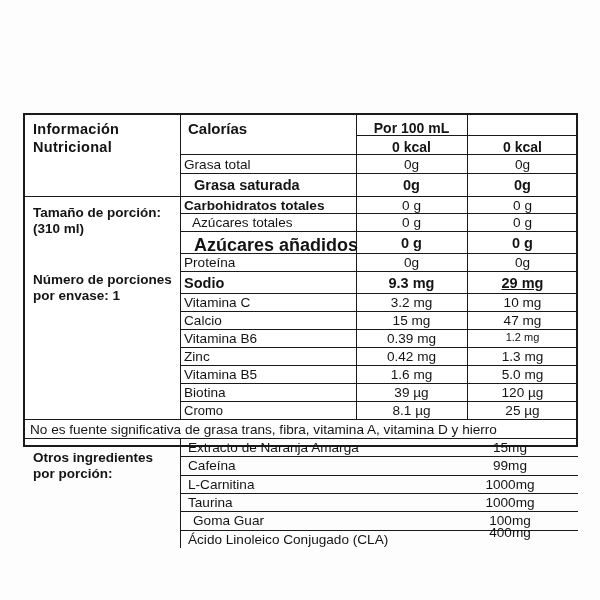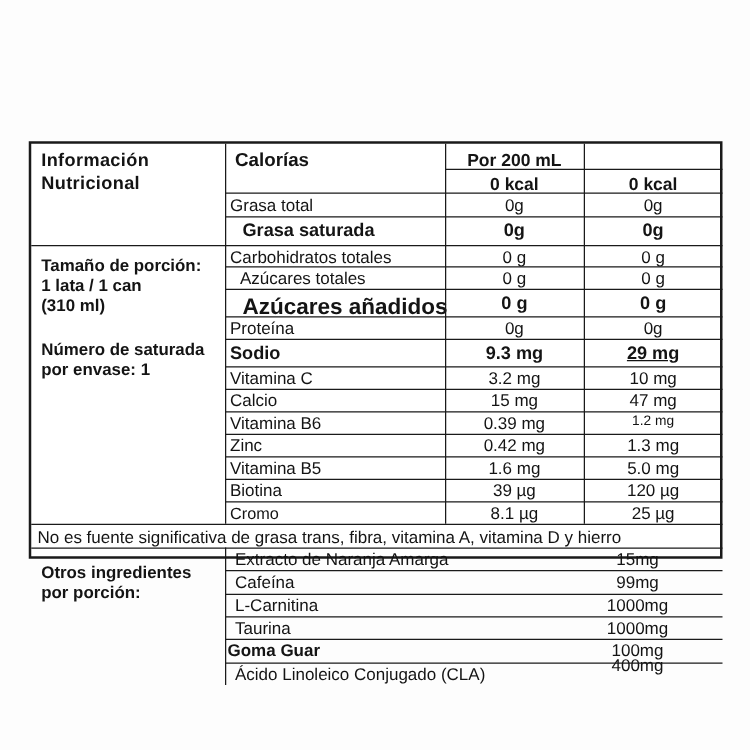--- a/index.html
+++ b/index.html
@@ -27,53 +27,52 @@
 
 <div class="label-table" id="tbl">
 
   <div class="txt left-title" style="left:8px; top:5px;">
     <div>Información</div>
     <div>Nutricional</div>
   </div>
 
   <div class="txt left-info" style="left:8px; top:90px;">
     <div>Tamaño de porción:</div>
-    <div>1 lata / 1 can</div>
     <div>(310 ml)</div>
   </div>
 
   <div class="txt left-info" style="left:8px; top:157px;">
-    <div>Número de saturada</div>
+    <div>Número de porciones</div>
     <div>por envase: 1</div>
   </div>
 
   <div class="txt left-info" style="left:8px; top:335px;">
     <div>Otros ingredientes</div>
     <div>por porción:</div>
   </div>
 
   <div class="txt bold f15" style="left:163px; top:6px;">Calorías</div>
-  <div class="txt bold f14 center" style="left:331px; width:111px; top:6px;">Por 200 mL</div>
+  <div class="txt bold f14 center" style="left:331px; width:111px; top:6px;">Por 100 mL</div>
 
   <div class="txt bold f14 center" style="left:331px; width:111px; top:25px;">0 kcal</div>
   <div class="txt bold f14 center" style="left:442px; width:111px; top:25px;">0 kcal</div>
 
   <div id="nutrient-rows">
       <div>
         <div class="txt" style="left: 159px; top: 42.7px; font-size: 13.6px;">Grasa total</div>
         <div class="txt center" style="left: 331px; width: 111px; top: 42.7px; font-size: 13.6px;">0g</div>
         <div class="txt center" style="left: 442px; width: 111px; top: 42.7px; font-size: 13.6px;">0g</div>
       </div>
       <div>
         <div class="txt bold" style="left: 169px; top: 63.25px; font-size: 14.5px;">Grasa saturada</div>
         <div class="txt center bold" style="left: 331px; width: 111px; top: 63.25px; font-size: 14.5px;">0g</div>
         <div class="txt center bold" style="left: 442px; width: 111px; top: 63.25px; font-size: 14.5px;">0g</div>
       </div>
       <div>
-        <div class="txt" style="left: 159px; top: 83.7px; font-size: 13.6px;">Carbohidratos totales</div>
+        <div class="txt" style="left: 159px; top: 83.7px; font-size: 13.6px; font-weight: bold;">Carbohidratos totales</div>
         <div class="txt center" style="left: 331px; width: 111px; top: 83.7px; font-size: 13.6px;">0 g</div>
         <div class="txt center" style="left: 442px; width: 111px; top: 83.7px; font-size: 13.6px;">0 g</div>
       </div>
       <div>
         <div class="txt" style="left: 167px; top: 101.2px; font-size: 13.6px;">Azúcares totales</div>
         <div class="txt center" style="left: 331px; width: 111px; top: 101.2px; font-size: 13.6px;">0 g</div>
         <div class="txt center" style="left: 442px; width: 111px; top: 101.2px; font-size: 13.6px;">0 g</div>
       </div>
       <div>
         <div class="txt bold" style="left: 169px; top: 120.75px; font-size: 18px;">Azúcares añadidos</div>
@@ -140,21 +139,21 @@
       </div>
       <div>
         <div class="txt f13" style="left: 163px; top: 362.667px;">L-Carnitina</div>
         <div class="txt f13" style="left: 445px; width: 80px; text-align: center; top: 362.667px;">1000mg</div>
       </div>
       <div>
         <div class="txt f13" style="left: 163px; top: 381px;">Taurina</div>
         <div class="txt f13" style="left: 445px; width: 80px; text-align: center; top: 381px;">1000mg</div>
       </div>
       <div>
-        <div class="txt f13" style="left: 157px; top: 399.333px; font-weight: bold;">Goma Guar</div>
+        <div class="txt f13" style="left: 168px; top: 399.333px;">Goma Guar</div>
         <div class="txt f13" style="left: 445px; width: 80px; text-align: center; top: 399.333px;">100mg</div>
       </div>
       <div>
         <div class="txt f13" style="left: 163px; top: 417.667px;">Ácido Linoleico Conjugado (CLA)</div>
         <div class="txt f13" style="left: 445px; width: 80px; text-align: center; top: 411px;">400mg</div>
       </div>
     </div>
 
   <div id="grid">
       <div class="hline" style="left: 155px; width: 398px; top: 39px;"></div>

